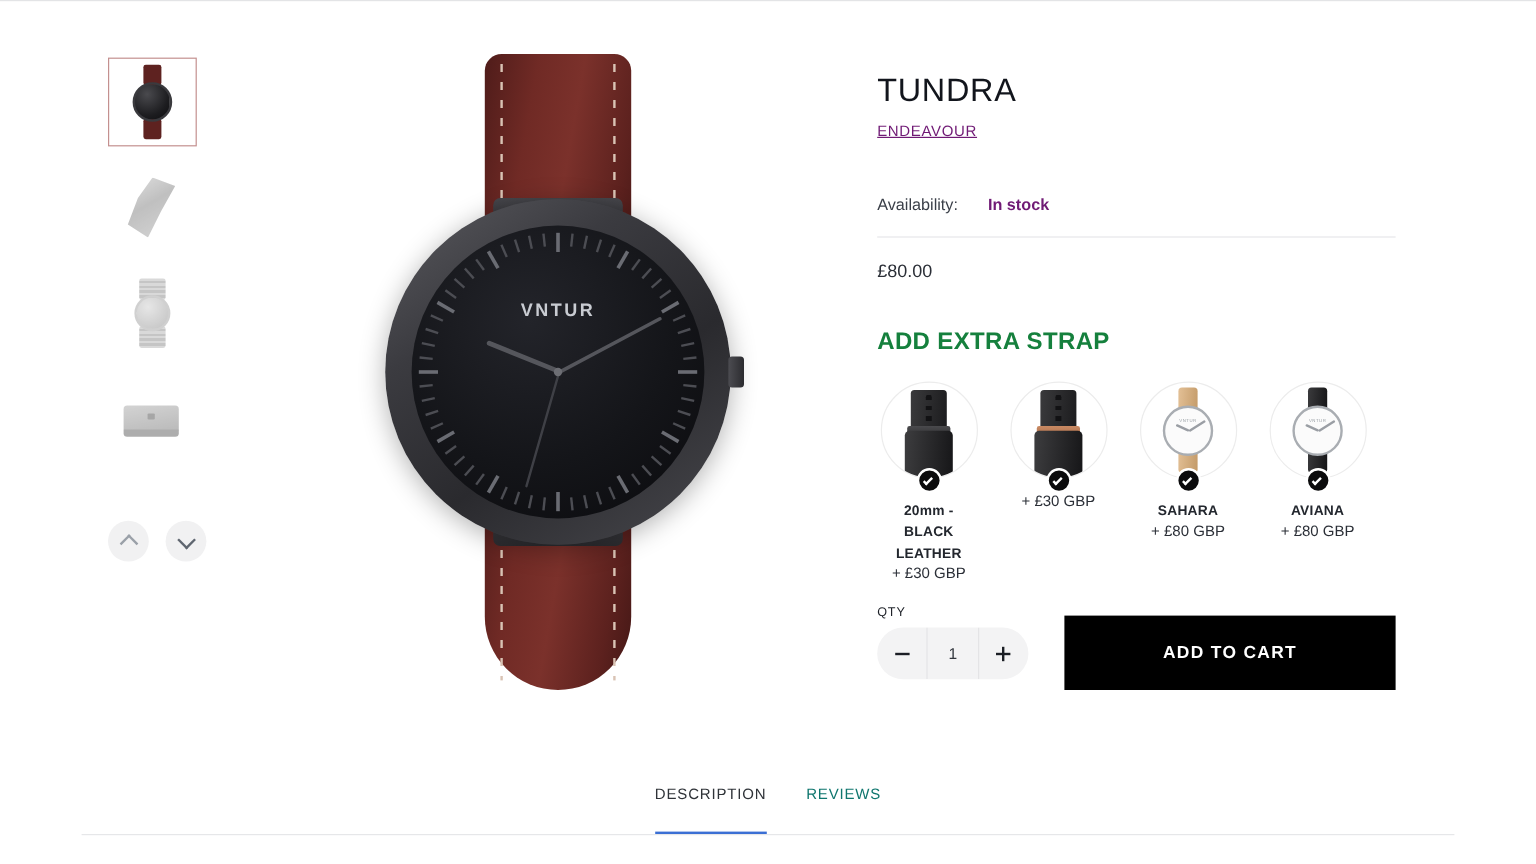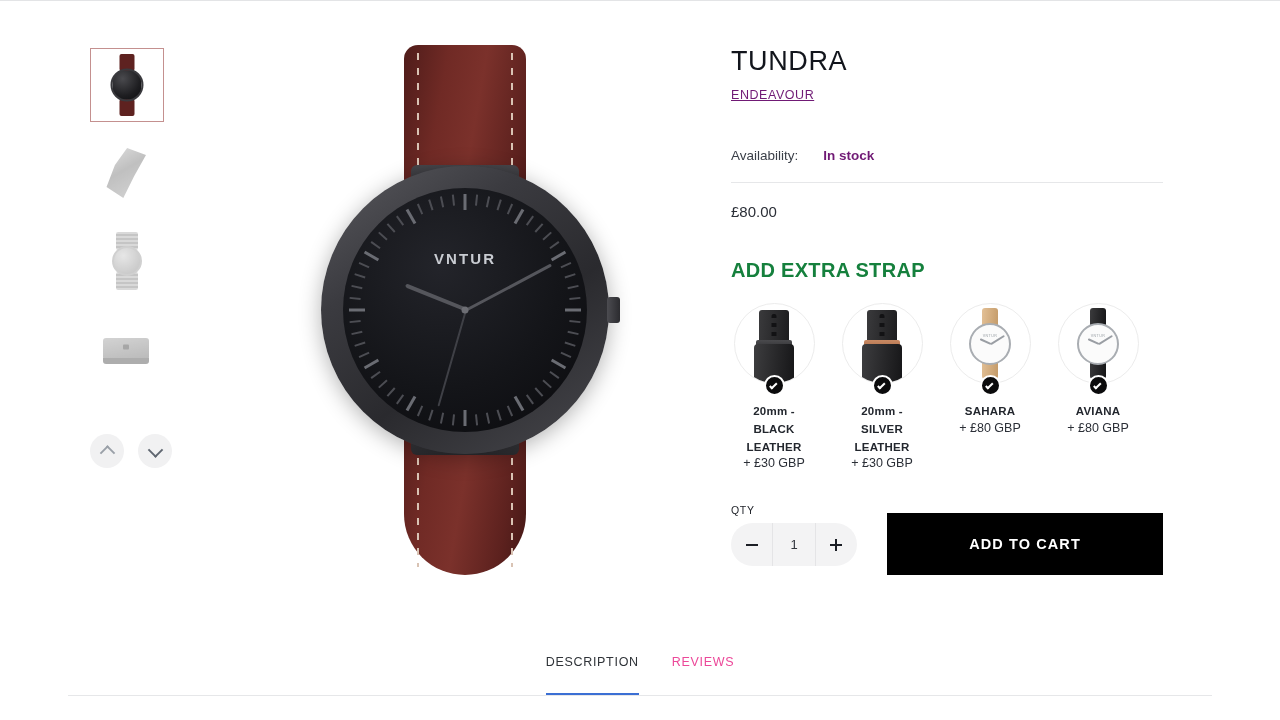--- a/index.html
+++ b/index.html
@@ -125,21 +125,21 @@
   .hand-m { width:3px; height:96px; transform:rotate(62deg); }
   .hand-s { width:2px; height:100px; transform:rotate(196deg); background:#3f4046; }
   .pin { position:absolute; left:50%; top:50%; transform:translate(-50%,-50%);
     width:7px; height:7px; border-radius:50%; background:#6d6e74; }
   .lug { position:absolute; left:50%; transform:translateX(-50%);
     width:108px; height:30px; background:linear-gradient(180deg,#46464b,#2c2c30); }
   .lug-t { top:120px; border-radius:6px 6px 0 0; }
   .lug-b { bottom:120px; border-radius:0 0 6px 6px; }
 
   
-  .info { position:absolute; left:731px; top:46px; width:432px; }
+  .info { position:absolute; left:731px; top:60px; width:432px; }
   .title { font-size:27px; font-weight:400; letter-spacing:.6px; color:#12151c; line-height:1.15; }
   .vendor { display:inline-block; margin-top:11px; font-size:12.5px; letter-spacing:.55px;
     color:#701a75; text-decoration:underline; cursor:pointer; }
   .avail-row { margin-top:45px; display:flex; align-items:center; font-size:13.5px; }
   .avail-label { color:#3a3f48; }
   .avail-value { margin-left:25px; font-weight:700; color:#701a75; }
   .rule { margin-top:19px; height:1px; background:#e6e7e9; }
   .price { margin-top:20px; font-size:15px; color:#2b2f37; }
   .strap-heading { margin-top:39px; font-size:20px; font-weight:700; letter-spacing:.3px; color:#15803d; }
 
@@ -209,21 +209,21 @@
   .plus-wrap { position:relative; display:flex; align-items:center; justify-content:center; }
   .cart-btn { flex:1; height:62px; background:#000; color:#fff; border:none; cursor:pointer;
     font-size:14.5px; font-weight:700; letter-spacing:1.1px; margin-top:-10px; }
 
   
   .tabs { position:absolute; left:0; top:655px; width:1280px; }
   .tab-row { display:flex; justify-content:center; gap:33px; }
   .tab { padding-bottom:24px; font-size:12.5px; letter-spacing:.7px; cursor:pointer;
     background:none; border:none; font-family:inherit; }
   .tab.active { color:#2f3338; border-bottom:2px solid #3b6fd4; }
-  .tab.inactive { color:#ec4899; border-bottom:2px solid transparent;text-align:center; }
+  .tab.inactive { color:#0f766e; border-bottom:2px solid transparent;text-align:center; }
   .tabs-rule { margin:0 auto; width:1144px; height:1px; background:#e6e7e9; }
 </style>
 </head>
 <body>
 
 <div class="page">
   <div class="top-rule"></div>
 
   <div class="gallery">
 
@@ -392,21 +392,20 @@
       <div class="strap-opt">
         <div class="swatch">
           <span class="cs-tail"></span>
             <span class="cs-holes"></span>
           <span class="cs-buckle rose"></span>
             <span class="cs-body"></span>
         </div>
         <div class="badge">
             <span class="ck"></span>
           </div>
-        <div class="opt-label">20mm - SILVER LEATHER</div>
         <div class="opt-price">+ £30 GBP</div>
       </div>
 
       <div class="strap-opt">
         <div class="swatch">
           <span class="dw-band dw-band-t tan"></span>
             <span class="dw-band dw-band-b tan"></span>
           <span class="dw-case">
             <span class="dw-logo">VNTUR</span>
             <span class="dw-hand dw-h"></span>

